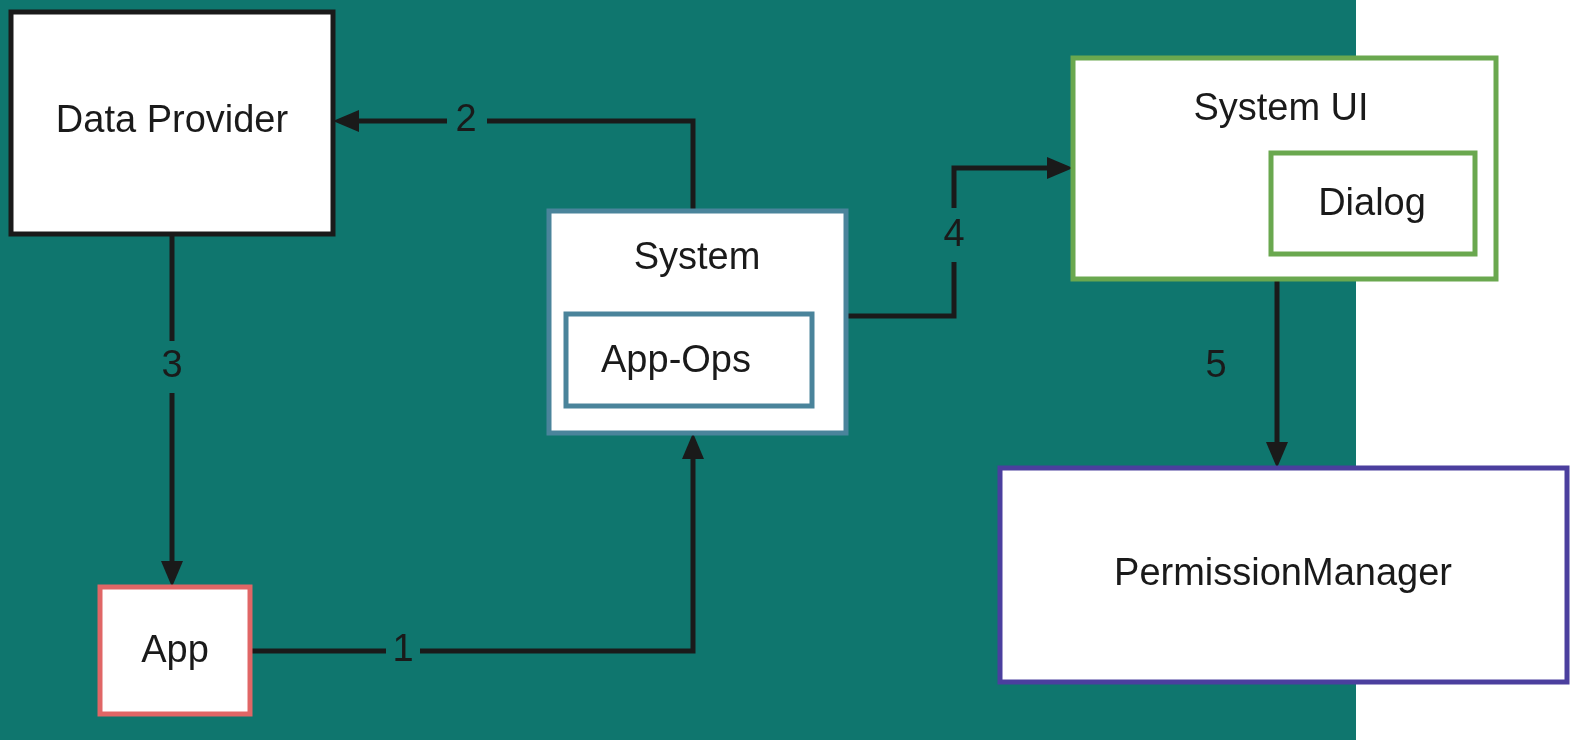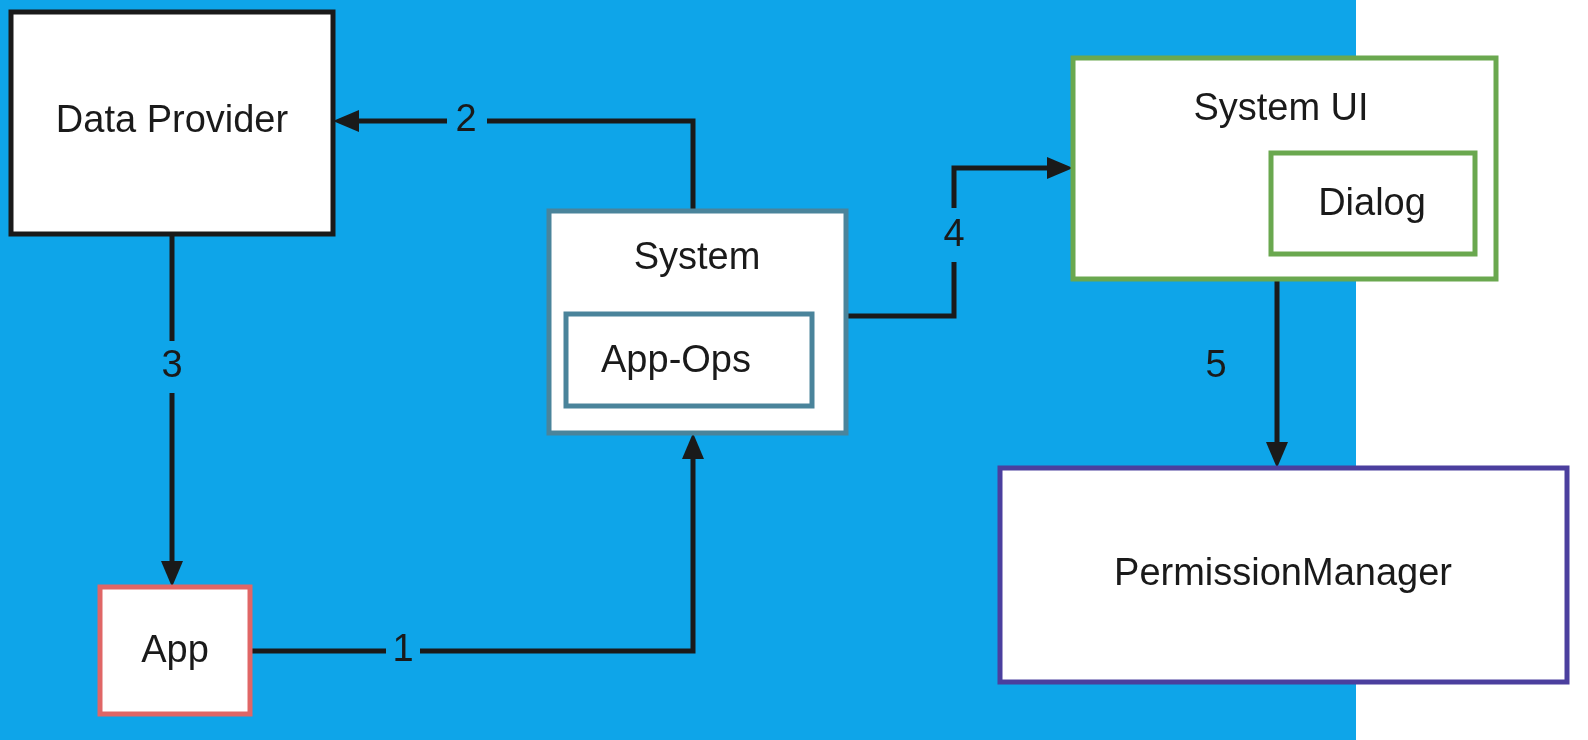--- a/index.html
+++ b/index.html
@@ -10,21 +10,21 @@
   body {
     width: 1588px;
     height: 740px;
     font-family: "Liberation Sans", sans-serif;
     overflow: hidden;
   }
   #diagram-root {
     position: relative;
     width: 1356px;
     height: 740px;
-    background: #0ea5e9;
+    background: #0f766e;
   }
   svg.diagram {
     display: block;
     width: 1588px;
     height: 740px;
   }
   .node-rect {
     fill: #ffffff;
   }
   .node-label {

